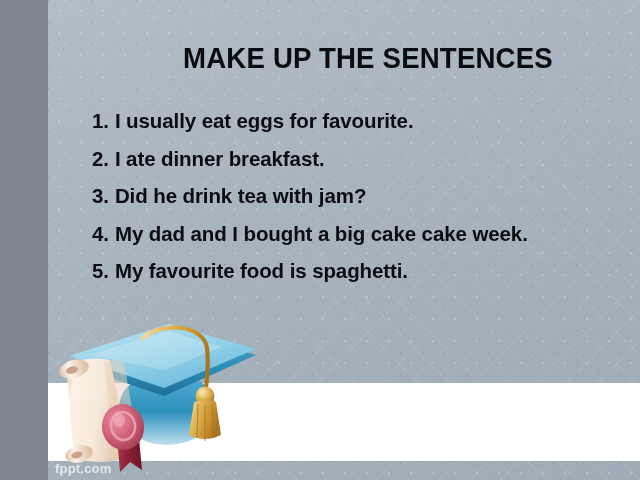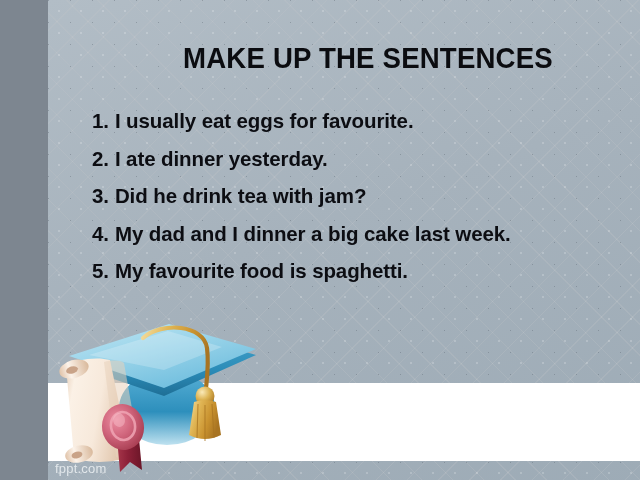--- a/index.html
+++ b/index.html
@@ -104,21 +104,21 @@
   .sentence-text {
     flex: 1 1 auto;
   }
 
   
   #watermark {
     position: absolute;
     left: 7px;
     top: 461px;
     font-size: 13px;
-    font-weight: normal;
+    font-weight: bold;
     color: #e7ecef;
     letter-spacing: 0.2px;
     opacity: 0.93;
   }
 
   
   #grad-art {
     position: absolute;
     left: -4px;
     top: 322px;
@@ -136,29 +136,29 @@
 
   <div id="title">MAKE UP THE SENTENCES</div>
 
   <ul id="sentence-list">
     <li class="sentence-item">
       <span class="sentence-num">1.</span>
       <span class="sentence-text">I usually eat eggs for favourite.</span>
     </li>
     <li class="sentence-item">
       <span class="sentence-num">2.</span>
-      <span class="sentence-text">I ate dinner yesterday.</span>
+      <span class="sentence-text">I ate dinner breakfast.</span>
     </li>
     <li class="sentence-item">
       <span class="sentence-num">3.</span>
       <span class="sentence-text">Did he drink tea with jam?</span>
     </li>
     <li class="sentence-item">
       <span class="sentence-num">4.</span>
-      <span class="sentence-text">My dad and I dinner a big cake last week.</span>
+      <span class="sentence-text">My dad and I bought a big cake cake week.</span>
     </li>
     <li class="sentence-item">
       <span class="sentence-num">5.</span>
       <span class="sentence-text">My favourite food is spaghetti.</span>
     </li>
   </ul>
 
   <svg id="grad-art" viewBox="0 0 226 152">
     <defs>
       <linearGradient id="capTop" x1="0" y1="0" x2="0.7" y2="1">

